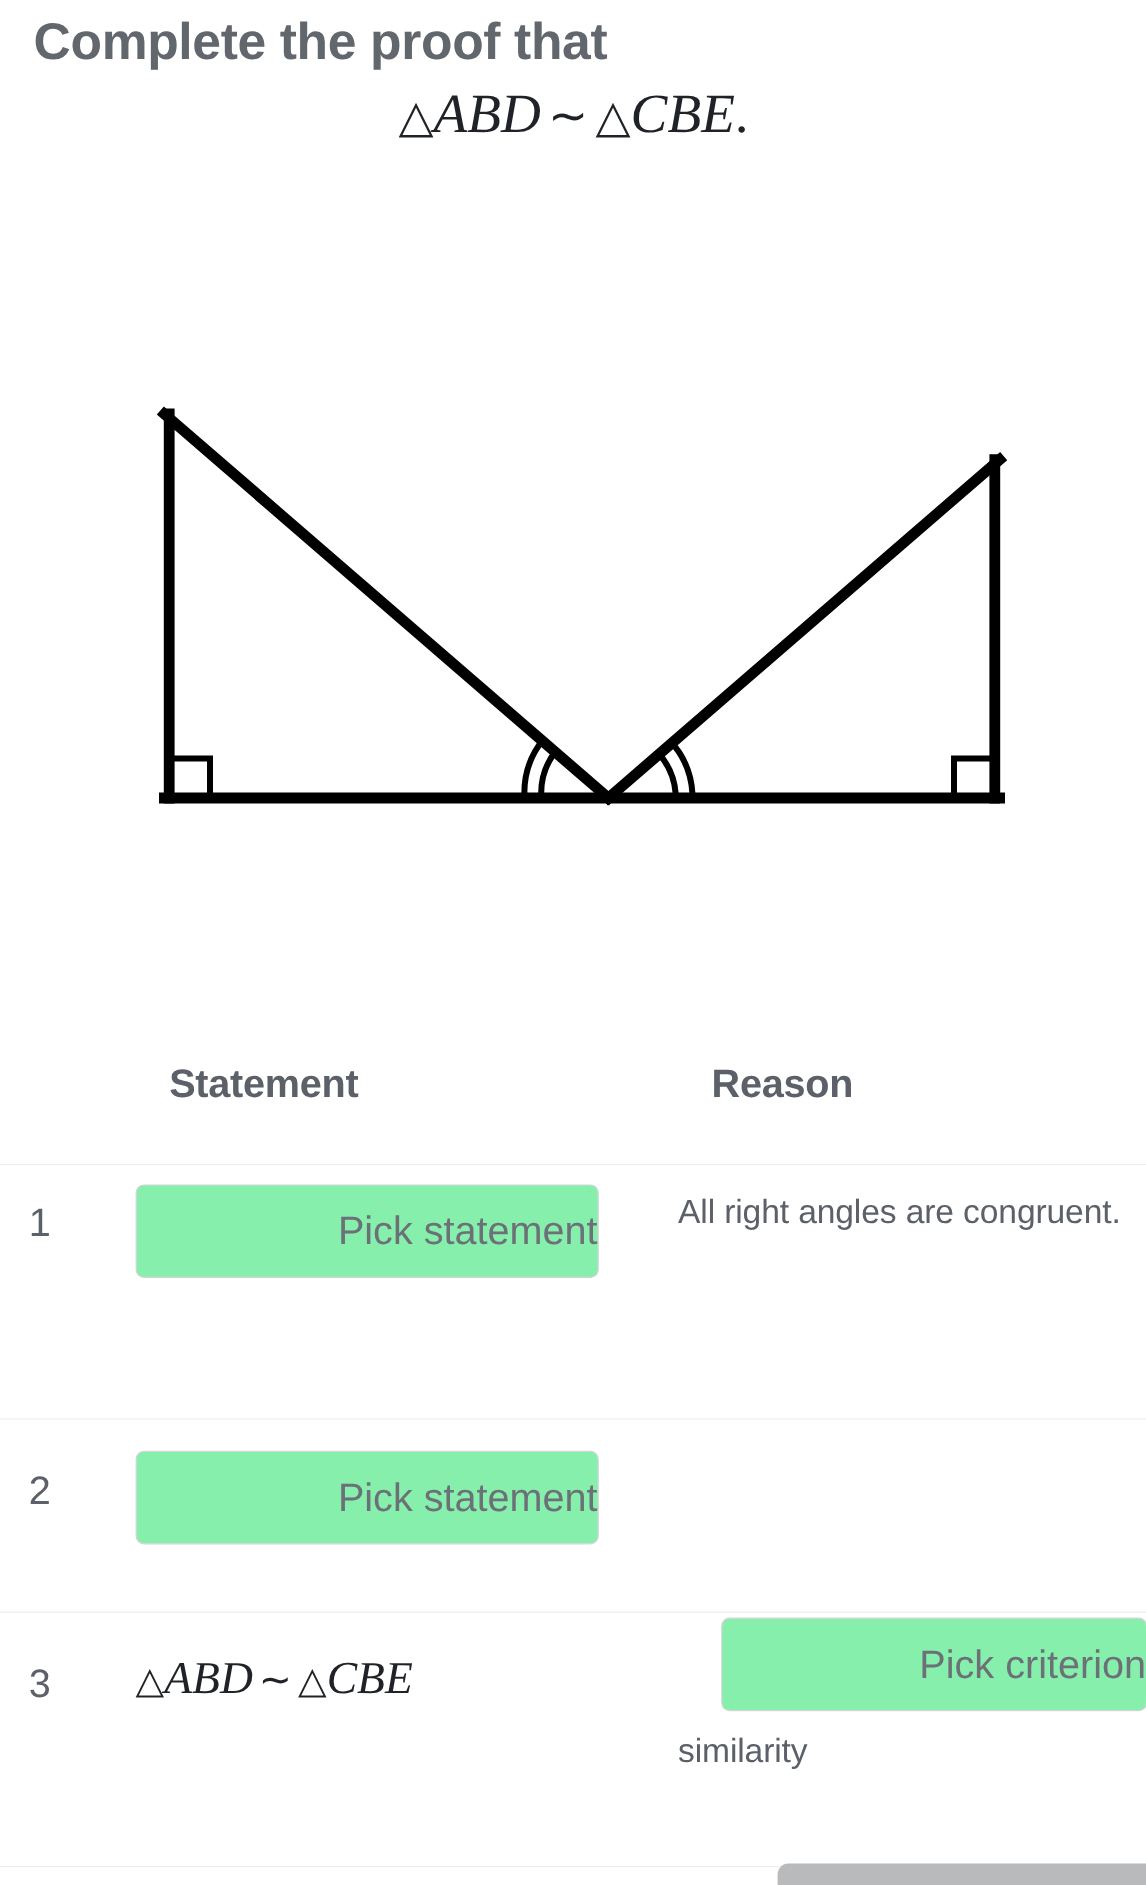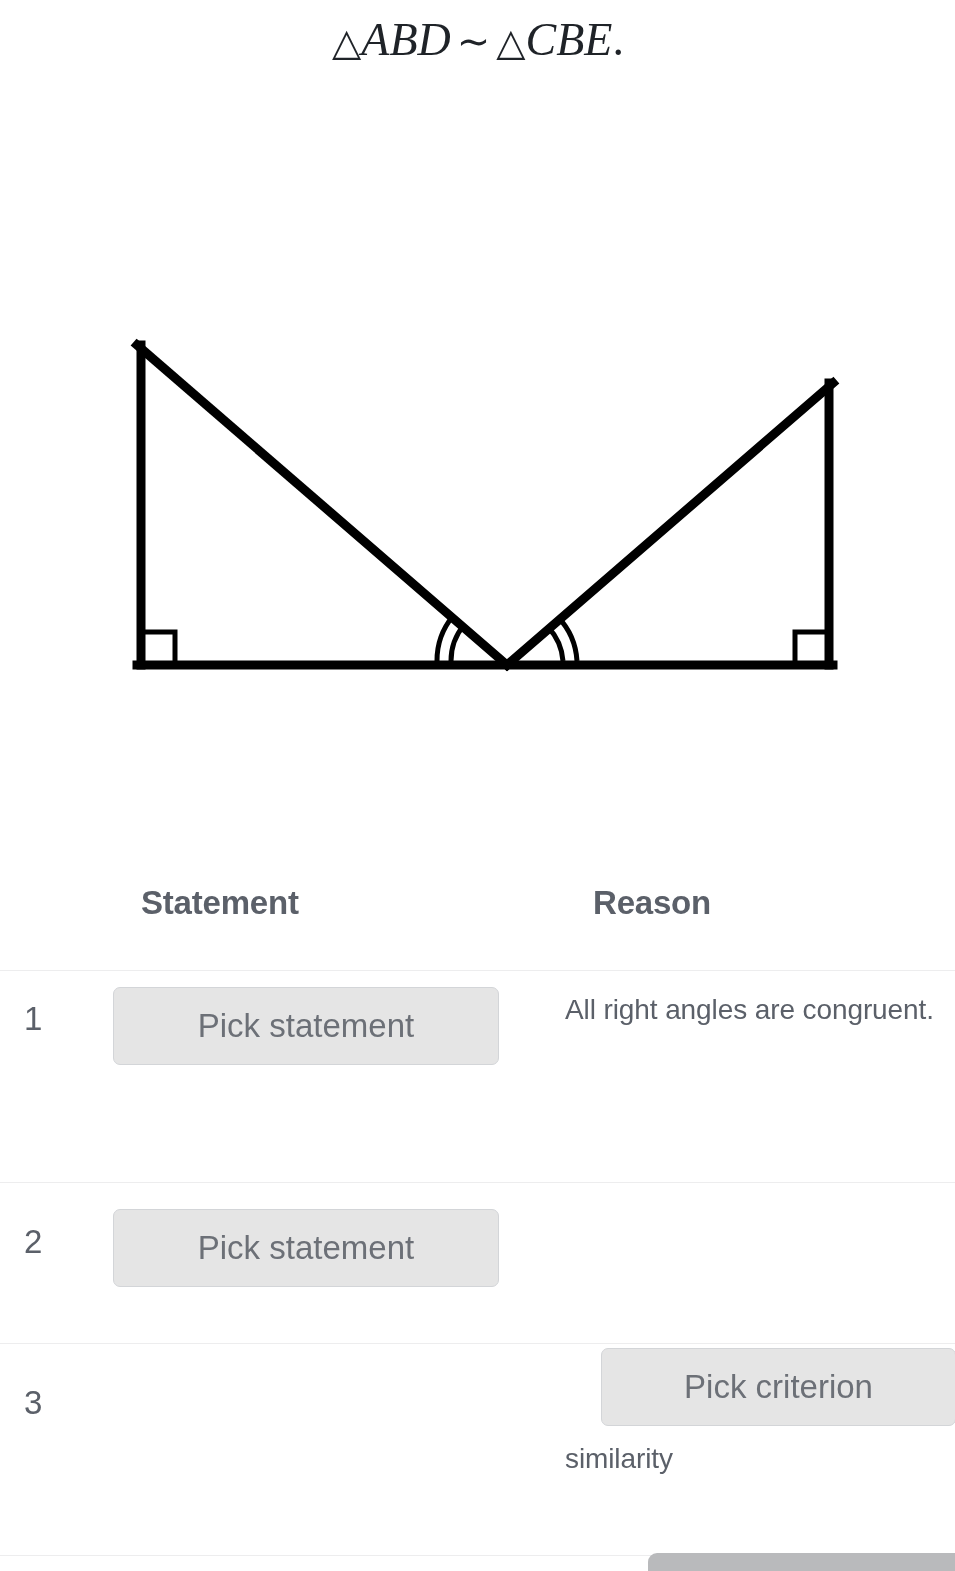--- a/index.html
+++ b/index.html
@@ -120,25 +120,25 @@
   .row.r3 .row-num { top: 42px; }
 
   .cell-statement { position: absolute; left: 113px; }
   .cell-reason    { position: absolute; left: 565px; width: 370px; }
 
   .picker {
     display: inline-block;
     box-sizing: border-box;
     border: 1px solid #d3d5d8;
     border-radius: 7px;
-    background: #e5e5e5;
+    background: #86efac;
     color: #6c7077;
     font-size: 33px;
     font-family: "Liberation Sans", sans-serif;
-    text-align: center;
+    text-align: right;
     cursor: pointer;
     padding: 0;
     line-height: 76px;
   }
   .picker.statement-picker {
     width: 386px;
     height: 78px;
   }
   .picker.criterion-picker {
     width: 355px;
@@ -193,20 +193,21 @@
     background: #b9babc;
     border: none;
     border-radius: 9px;
     cursor: pointer;
   }
 </style>
 </head>
 <body>
 
 <div class="prompt">
+  <div class="prompt-line1">Complete the proof that</div>
   <div class="prompt-line2">
     <span class="tri">△</span><span>ABD</span><span class="sim">∼</span><span class="tri">△</span><span>CBE</span><span class="period">.</span>
   </div>
 </div>
 
 <div class="figure-wrap">
   <svg width="955" height="420" viewBox="0 0 955 420" xmlns="http://www.w3.org/2000/svg">
 
     <line x1="137" y1="365" x2="833" y2="365" stroke="#000" stroke-width="9" stroke-linecap="square"></line>
 
@@ -255,20 +256,25 @@
     <div class="row-num">2</div>
     <div class="cell-statement">
       <button class="picker statement-picker">Pick statement</button>
     </div>
   </div>
 
   <div class="divider"></div>
 
   <div class="row r3">
     <div class="row-num">3</div>
+    <div class="cell-statement">
+      <span class="math-stmt">
+        <span class="tri">△</span><span>ABD</span><span class="sim">∼</span><span class="tri">△</span><span>CBE</span>
+      </span>
+    </div>
     <div class="cell-reason">
       <button class="picker criterion-picker">Pick criterion</button>
       <span class="reason-text">similarity</span>
     </div>
   </div>
 
   <div class="divider"></div>
 </div>
 
 <button class="bottom-action"></button>

